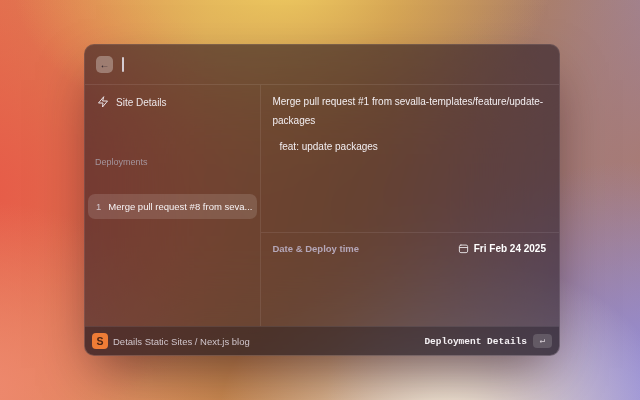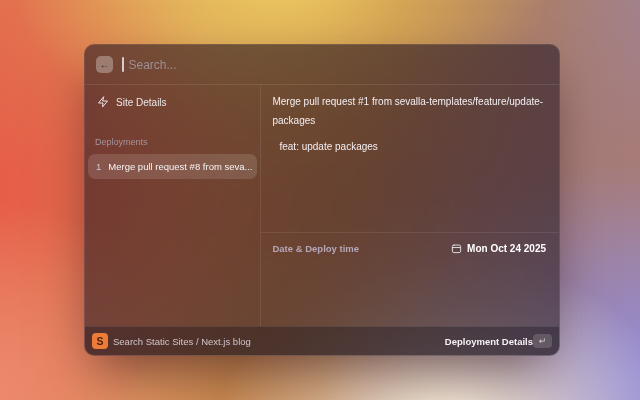--- a/index.html
+++ b/index.html
@@ -30,21 +30,21 @@
   .back-btn{width:17px;height:17px;border-radius:5px;border:none;background:rgba(255,255,255,0.30);
     color:#251b24;font-size:10px;font-weight:bold;display:flex;align-items:center;justify-content:center;
     cursor:pointer;flex:0 0 auto;line-height:1;padding:0;}
   .caret{width:1.5px;height:15px;background:#d5ccd2;border-radius:1px;flex:0 0 auto;}
   .search-input{flex:1;background:transparent;border:none;outline:none;color:#efeaee;
     font-family:"Liberation Sans",sans-serif;font-size:12px;padding:0;margin-left:-4px;}
   .search-input::placeholder{color:#9d9097;}
   
   .body{flex:1;display:flex;min-height:0;}
   .sidebar{flex:0 0 176px;box-sizing:border-box;border-right:1px solid rgba(255,255,255,0.085);
-    padding:4px 3px;display:flex;flex-direction:column;}
+    padding:4px 3px;display:flex;flex-direction:column;gap:20px;}
   .side-row{display:flex;align-items:center;gap:7px;height:26px;padding:0 6px 0 9px;border-radius:7px;
     font-size:10px;font-weight:500;color:#ece7ea;cursor:pointer;}
   .side-row .zap{flex:0 0 auto;display:flex;}
   .section-label{font-size:9px;font-weight:500;color:#a3949c;margin:22px 0 7px 7px;}
   .sel-item{display:flex;align-items:center;gap:7px;height:25px;padding:0 5px 0 8px;border-radius:7px;
     background:rgba(255,255,255,0.13);font-size:9.5px;cursor:pointer;}
   .sel-item .num{flex:0 0 auto;color:#d2c8ce;font-weight:500;}
   .sel-item .lbl{flex:1;color:#f7f4f6;font-weight:500;white-space:nowrap;overflow:hidden;}
   .main{flex:1;display:flex;flex-direction:column;min-width:0;gap:16px;}
   .detail-top{box-sizing:border-box;height:131px;padding:7px 11px;font-size:10px;line-height:19px;color:#f3eff2;}
@@ -55,38 +55,37 @@
   .meta-label{font-size:9.5px;font-weight:600;color:#b5a7b9;}
   .meta-value{display:flex;align-items:center;gap:5px;font-size:10px;font-weight:700;color:#ffffff;}
   .meta-value svg{display:block;opacity:.9;}
   .detail-rest{flex:1;}
   
   .ftr{flex:0 0 28px;display:flex;align-items:center;gap:5px;padding:0 7px;
     border-top:1px solid rgba(255,255,255,0.09);background:rgba(16,11,22,0.32);}
   .logo{width:16px;height:16px;border-radius:4px;display:flex;align-items:center;justify-content:center;
     font-size:10.5px;font-weight:bold;color:#4b2413;flex:0 0 auto;}
   .ctx{font-size:9.5px;color:#d0c6cc;}
-  .action{margin-left:auto;display:flex;align-items:center;gap:0;background:transparent;border:none;
-    padding:0;cursor:pointer;font-family:Liberation Sans, sans-serif;}
+  .action{margin-left:auto;display:flex;align-items:center;gap:6px;background:transparent;border:none;
+    padding:0;cursor:pointer;font-family:Liberation Mono, monospace;}
   .action-lbl{font-size:9.5px;font-weight:700;color:#f5f1f4;}
   .enter-key{width:19px;height:14px;border-radius:4px;background:rgba(255,255,255,0.15);
     display:flex;align-items:center;justify-content:center;font-size:9px;color:#d8d0d6;line-height:1;}
 </style>
 </head>
 <body>
 
 <div class="stage">
   <div class="modal">
 
     <div class="hdr">
       <button class="back-btn">
         <span>←</span>
       </button>
       <span class="caret"></span>
-      <input class="search-input" type="text" placeholder="Search..." style="">
     </div>
 
     <div class="body">
 
       <div class="sidebar">
         <div class="side-row">
           <span class="zap">
             <svg width="12" height="12" viewBox="0 0 24 24" fill="none" stroke="#e9e3e7" stroke-width="2" stroke-linejoin="round" stroke-linecap="round">
               <path d="M13 2 L3 14 H12 L11 22 L21 10 H12 Z"></path>
             </svg>
@@ -108,31 +107,31 @@
           <p class="detail-msg">feat: update packages</p>
         </div>
 
         <div class="meta-row">
           <span class="meta-label">Date &amp; Deploy time</span>
           <span class="meta-value">
             <svg width="11" height="11" viewBox="0 0 16 16" fill="none" stroke="#f3eff3" stroke-width="1.4" stroke-linecap="round">
               <rect x="2" y="3" width="12" height="11" rx="2.2"></rect>
               <line x1="2" y1="6.6" x2="14" y2="6.6"></line>
             </svg>
-            <span>Mon Oct 24 2025</span>
+            <span>Fri Feb 24 2025</span>
           </span>
         </div>
 
         <div class="detail-rest"></div>
       </div>
     </div>
 
     <div class="ftr">
       <span class="logo" id="logo" style="background: rgb(238, 124, 54);">S</span>
-      <span class="ctx">Search Static Sites / Next.js blog</span>
+      <span class="ctx">Details Static Sites / Next.js blog</span>
       <button class="action">
         <span class="action-lbl">Deployment Details</span>
         <span class="enter-key">↵</span>
       </button>
     </div>
 
   </div>
 </div>
 
 </body></html>

